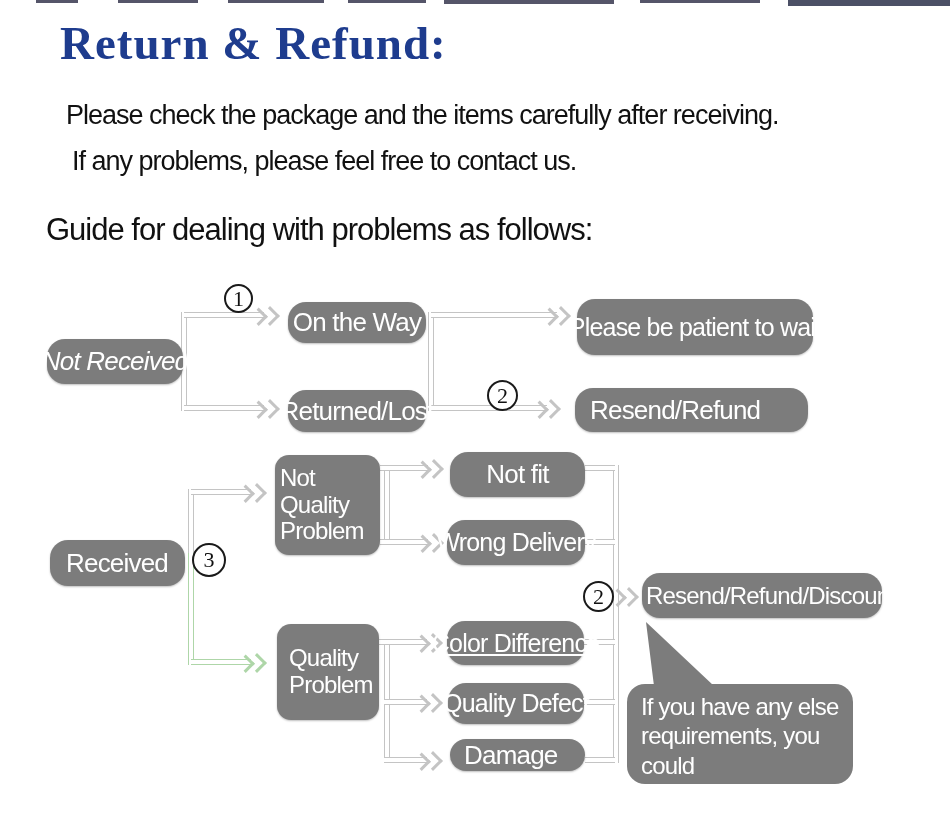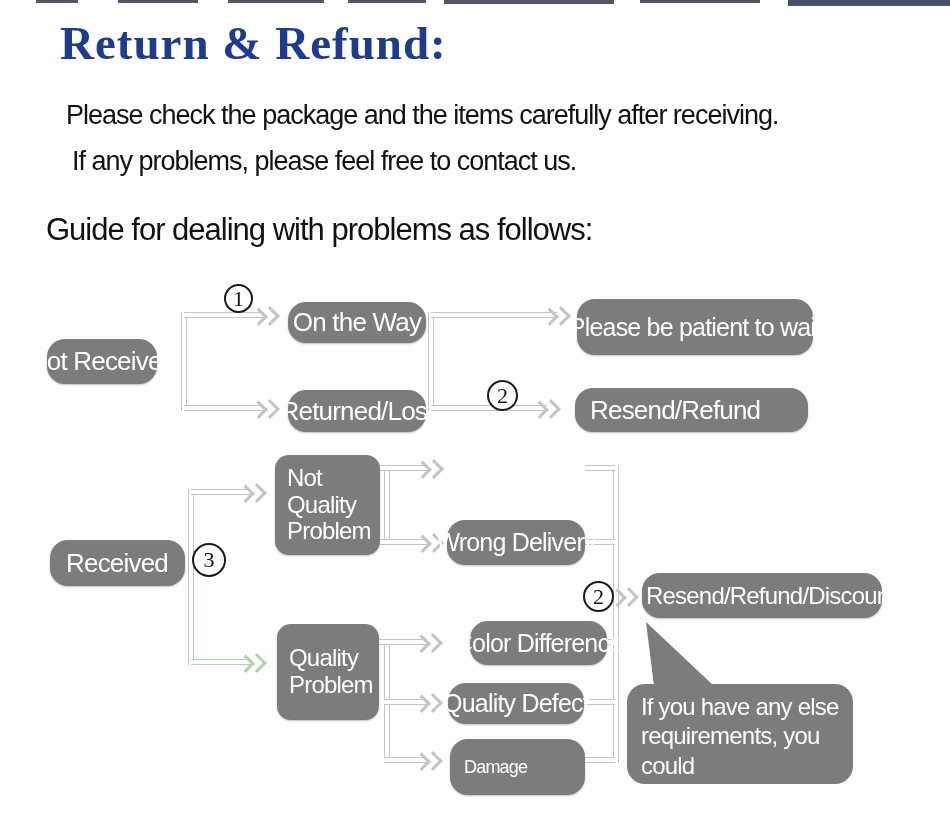--- a/index.html
+++ b/index.html
@@ -127,57 +127,60 @@
   <div class="circ" style="left:487px;top:380px;width:31px;height:31px;">
     <span>2</span>
   </div>
   <div class="circ" style="left:192px;top:543px;width:34px;height:34px;">
     <span>3</span>
   </div>
   <div class="circ" style="left:583px;top:581px;width:31px;height:31px;">
     <span>2</span>
   </div>
 
-  <div class="node" style="left:47px;top:339px;width:110px;height:45px;font-size:26px;">
+  <div class="node" style="left:47px;top:339px;width:136px;height:45px;font-size:26px;font-style:italic;">
     <span>Not Received</span>
   </div>
   <div class="node" style="left:288px;top:302px;width:138px;height:41px;font-size:26px;">
     <span>On the Way</span>
   </div>
   <div class="node" style="left:288px;top:390px;width:138px;height:42px;font-size:26px;">
     <span>Returned/Lost</span>
   </div>
   <div class="node" style="left:577px;top:299px;width:236px;height:56px;font-size:25px;">
     <span>Please be patient to wait</span>
   </div>
   <div class="node left" style="left:575px;top:388px;width:233px;height:44px;font-size:26px;padding-left:15px;">
     <span>Resend/Refund</span>
   </div>
   <div class="node left" style="left:50px;top:540px;width:135px;height:46px;font-size:26px;padding-left:16px;">
     <span>Received</span>
   </div>
-  <div class="node multi" style="left:275px;top:455px;width:105px;height:100px;padding-left:12px;border-radius:14px;">
+  <div class="node multi" style="left:275px;top:455px;width:105px;height:100px;padding-left:5px;border-radius:14px;">
     <span>Not</span>
     <span>Quality</span>
     <span>Problem</span>
+  </div>
+  <div class="node" style="left:450px;top:452px;width:135px;height:45px;font-size:26px;">
+    <span>Not fit</span>
   </div>
   <div class="node" style="left:447px;top:520px;width:138px;height:45px;font-size:25px;">
     <span>Wrong Delivery</span>
   </div>
   <div class="node multi" style="left:277px;top:624px;width:102px;height:96px;padding-left:12px;border-radius:14px;">
     <span>Quality</span>
     <span>Problem</span>
   </div>
-  <div class="node" style="left:470px;top:621px;width:137px;height:44px;font-size:25px;">
+  <div class="node" style="left:447px;top:621px;width:137px;height:44px;font-size:25px;text-decoration:underline;">
     <span>Color Difference</span>
   </div>
   <div class="node" style="left:448px;top:683px;width:136px;height:41px;font-size:25px;text-align:center;">
     <span>Quality Defect</span>
   </div>
-  <div class="node left" style="left:450px;top:739px;width:135px;height:56px;font-size:18px;padding-left:14px;text-align:right;">
+  <div class="node left" style="left:450px;top:739px;width:135px;height:32px;font-size:26px;padding-left:14px;text-align:right;">
     <span>Damage</span>
   </div>
   <div class="node left" style="left:642px;top:573px;width:240px;height:45px;font-size:24px;padding-left:4px;">
     <span>Resend/Refund/Discount</span>
   </div>
 
   <svg class="tail" width="84" height="68" viewBox="0 0 84 68">
     <polygon points="12,2 20,66 80,66" fill="#7c7c7c"></polygon>
   </svg>
   <div class="bubble">

